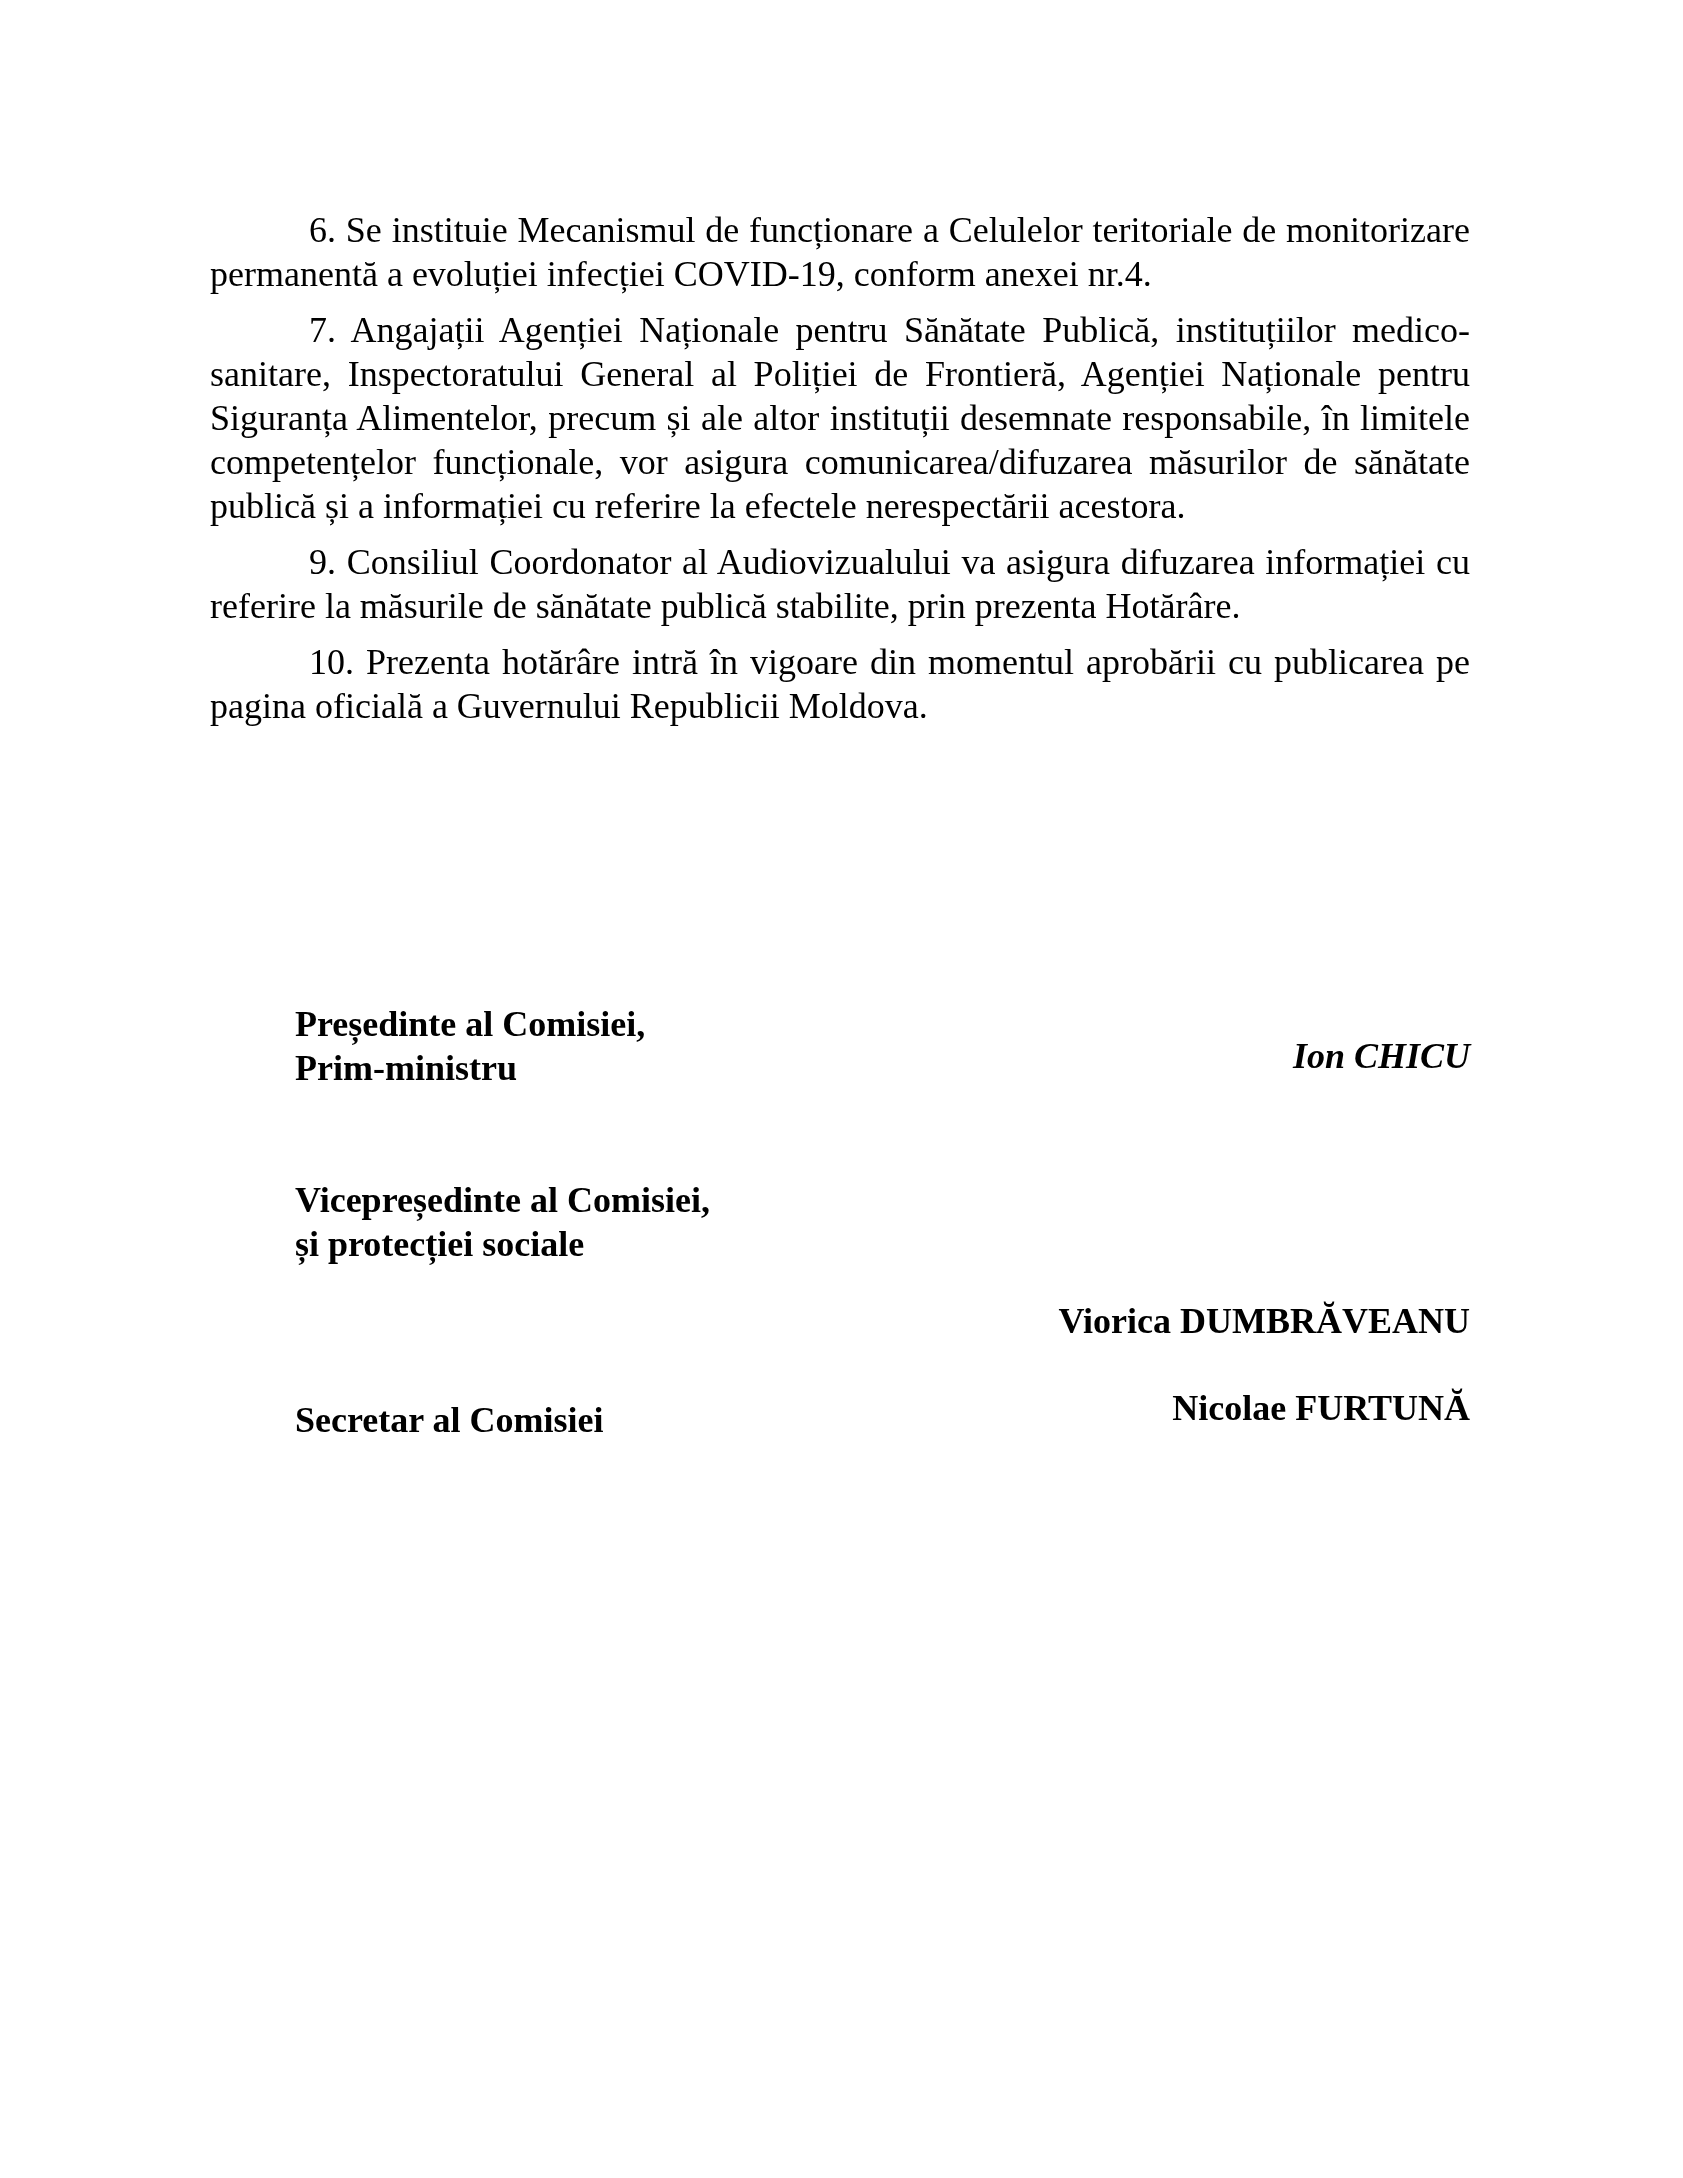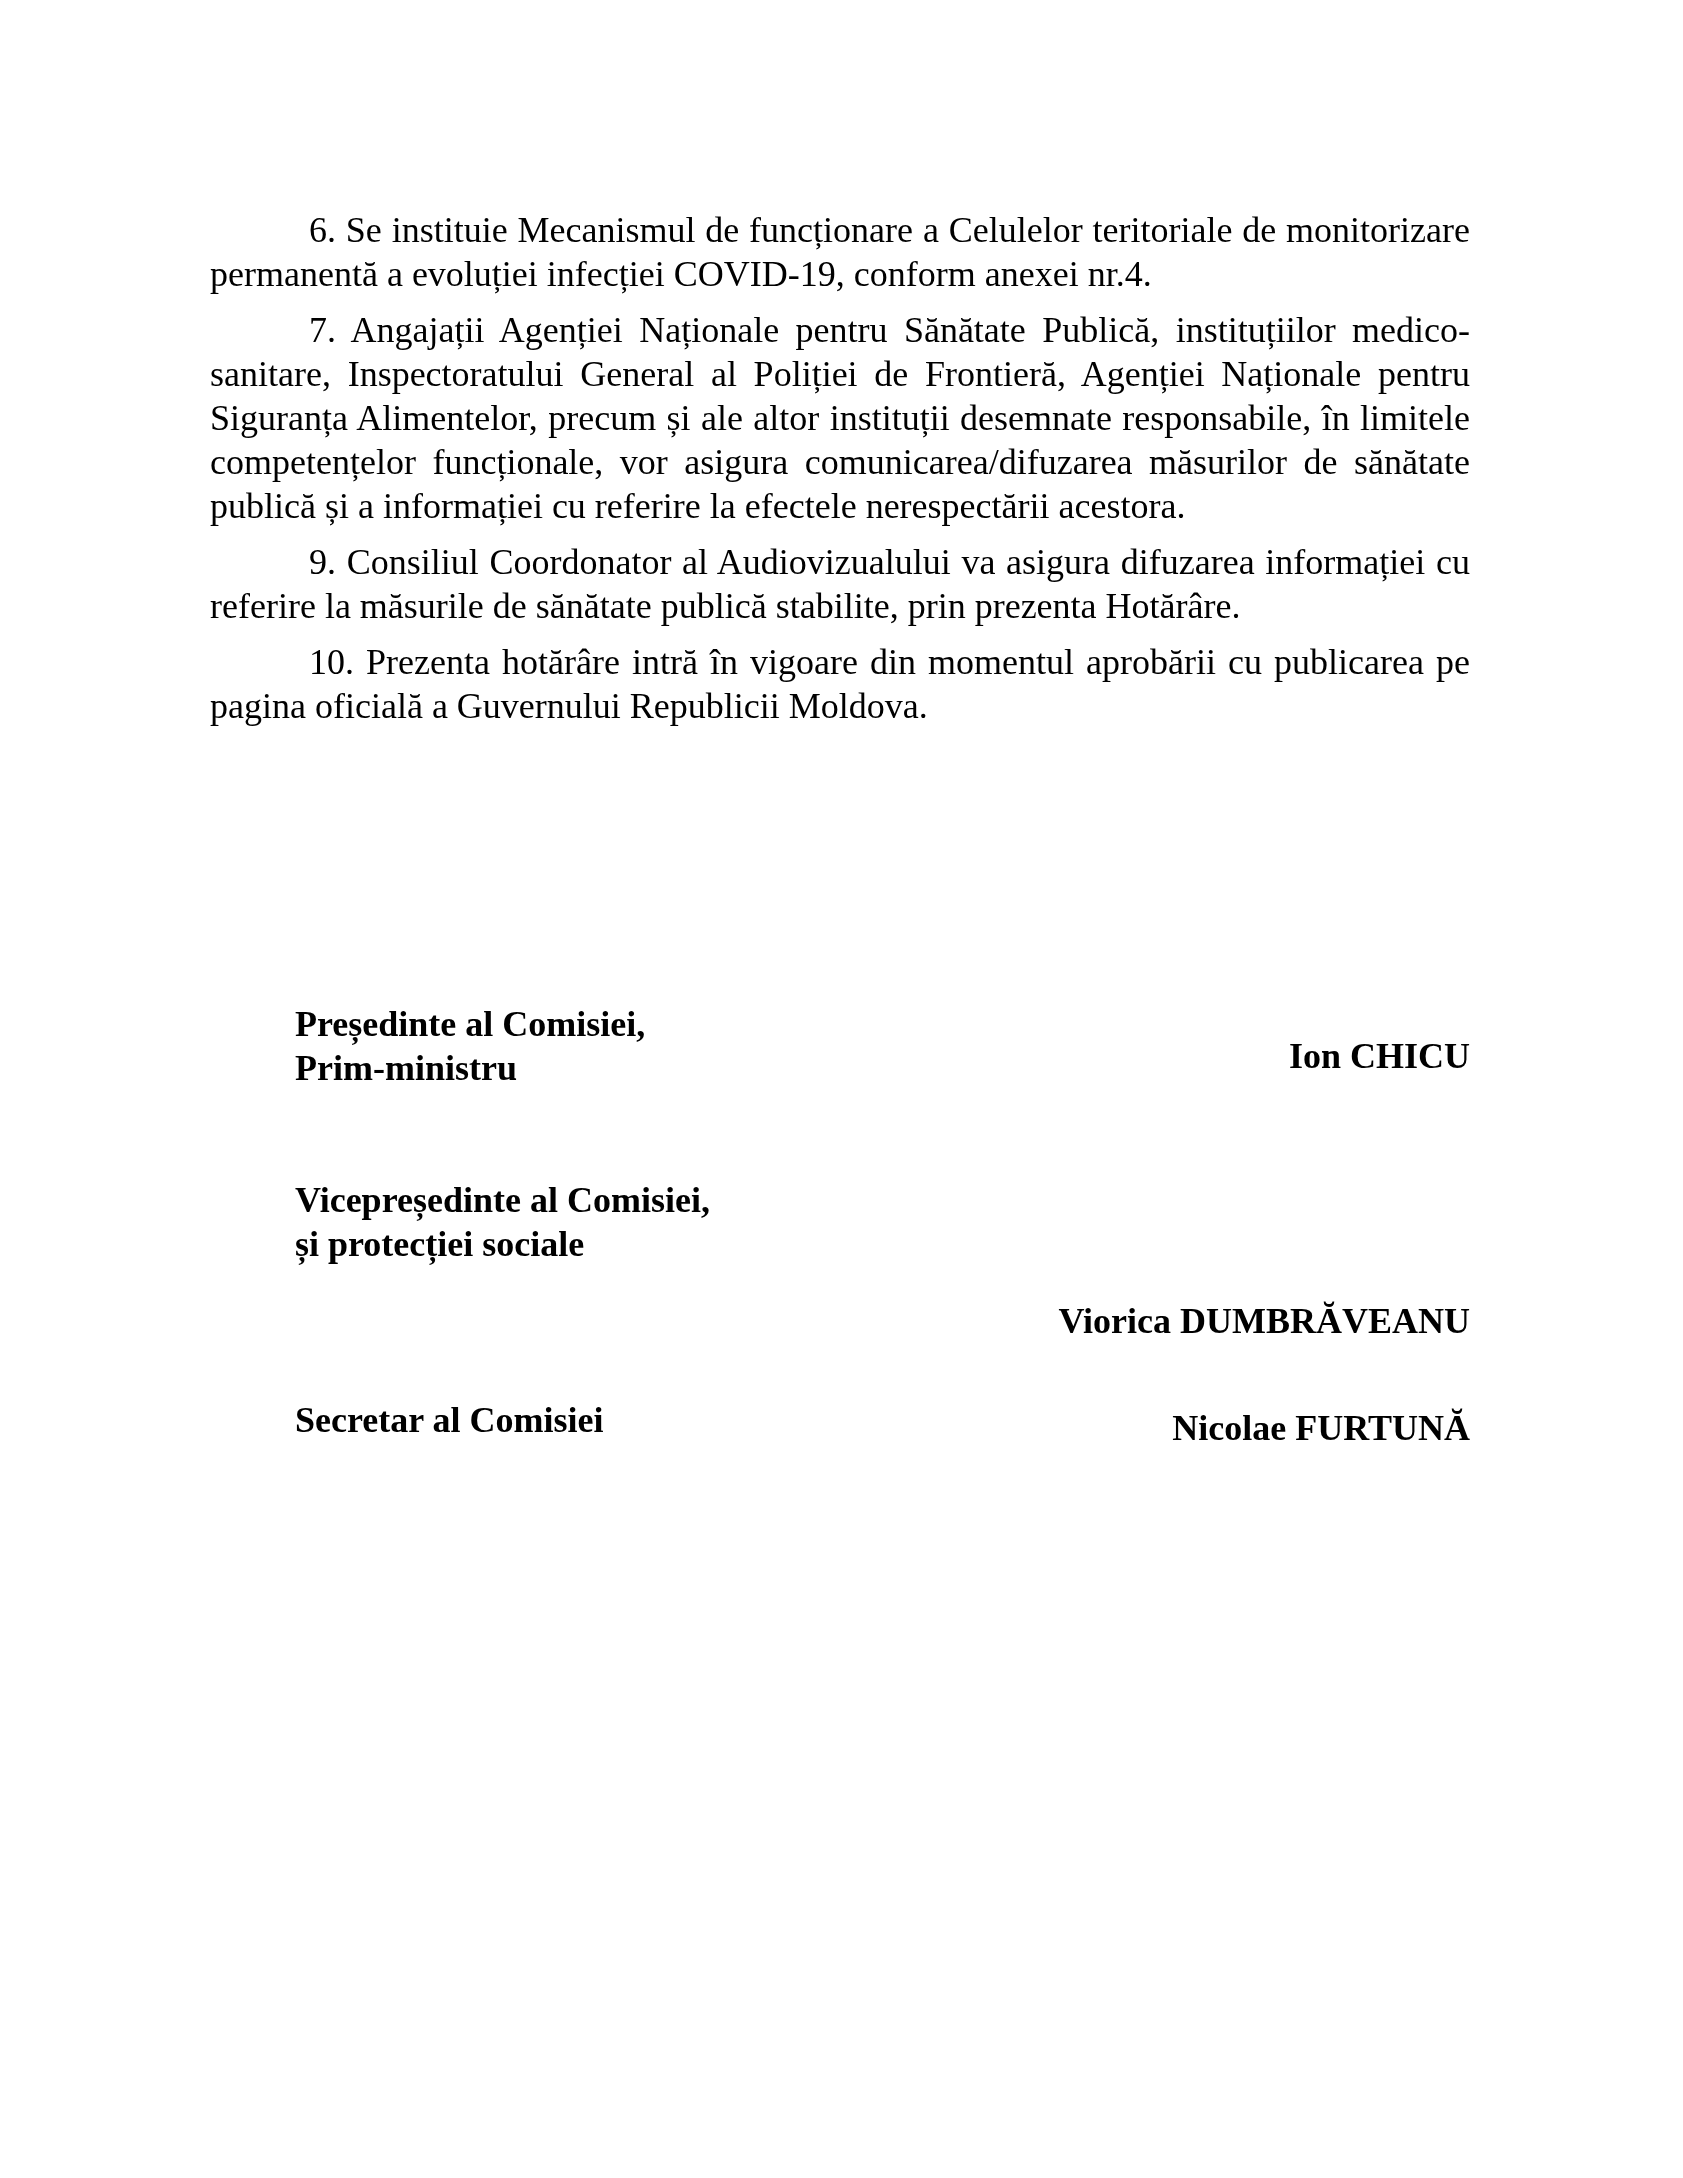--- a/index.html
+++ b/index.html
@@ -56,25 +56,25 @@
       white-space: nowrap;
       font-family: Liberation Serif, serif;
     }
     .sig-title span { display: block; }
     .sig-name {
       position: absolute;
       right: 0;
       white-space: nowrap;
     }
     #sig-1 { top: 990px; }
-    #sig-1 .sig-name { top: 44px; right: 13px; }
+    #sig-1 .sig-name { top: 44px; right: 13px; font-style: italic; }
     #sig-2 { top: 1166px; }
     #sig-2 .sig-name { top: 88px; right: 13px; margin-top: 45px; }
     #sig-3 { top: 1386px; }
-    #sig-3 .sig-name { top: 0; right: 13px; margin-top: 20px; }
+    #sig-3 .sig-name { top: 0; right: 13px; }
   </style>
 </head>
 <body>
 
 <div class="page">
 
   <div class="body-text">
     <p class="para">6. Se instituie Mecanismul de funcționare a Celulelor teritoriale de monitorizare permanentă a evoluției infecției COVID-19, conform anexei nr.4.</p>
     <p class="para">7. Angajații Agenției Naționale pentru Sănătate Publică, instituțiilor medico-sanitare, Inspectoratului General al Poliției de Frontieră, Agenției Naționale pentru Siguranța Alimentelor, precum și ale altor  instituții desemnate responsabile, în limitele competențelor funcționale, vor asigura comunicarea/difuzarea măsurilor de sănătate publică și a informației cu referire la efectele nerespectării acestora.</p>
     <p class="para">9. Consiliul Coordonator al Audiovizualului va asigura difuzarea informației cu referire la măsurile de sănătate publică stabilite, prin prezenta Hotărâre.</p>

